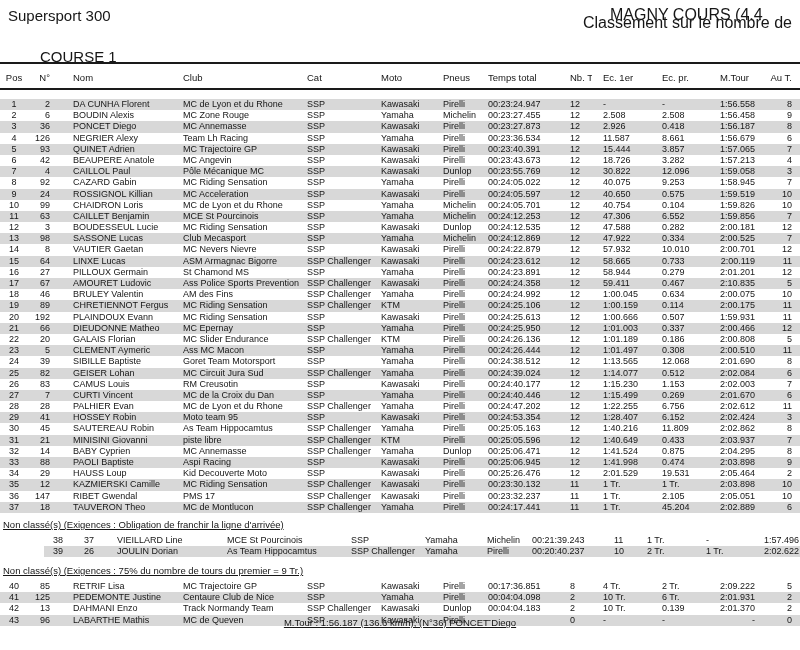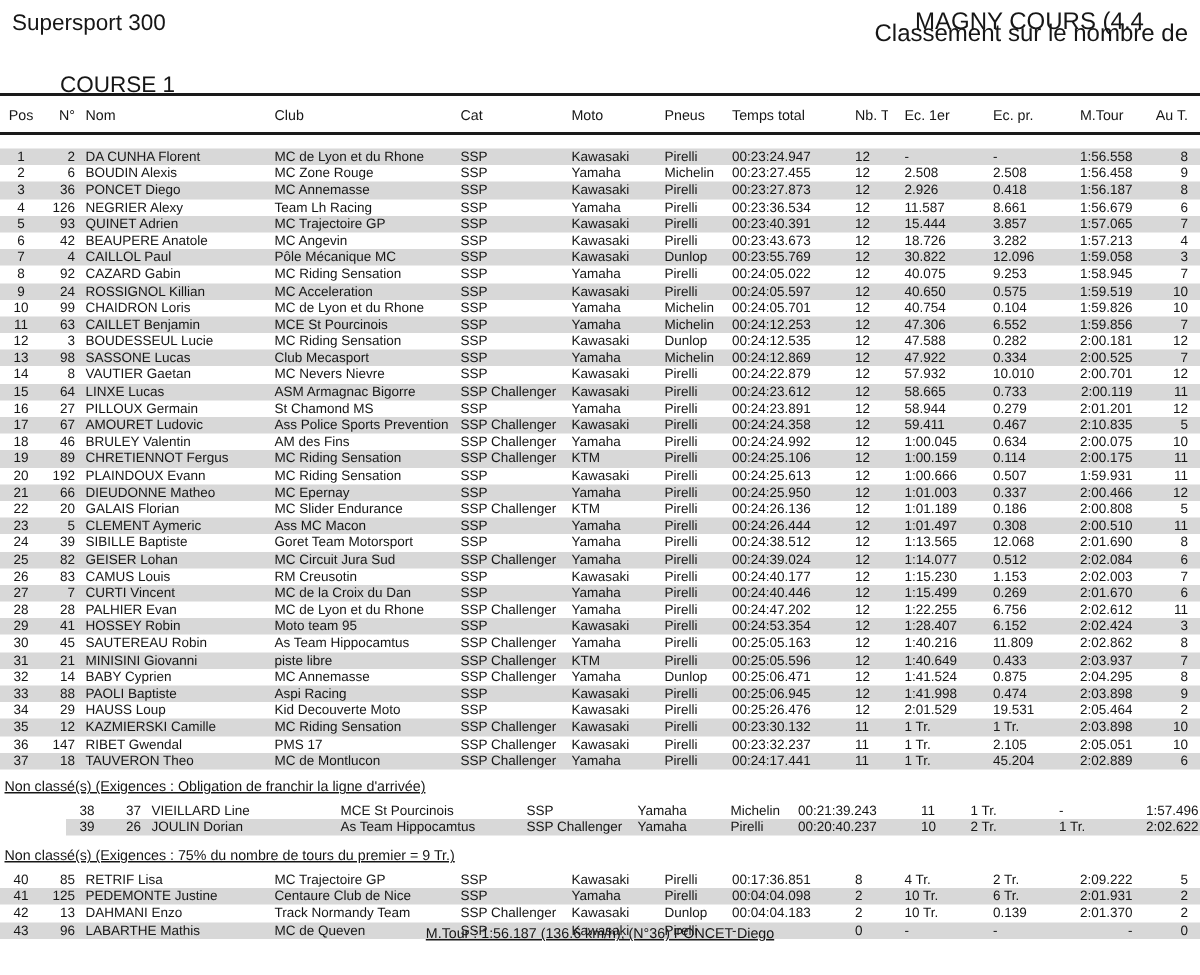--- a/index.html
+++ b/index.html
@@ -30,21 +30,21 @@
   #main-rows { top:99px; }
   #nc1-rows  { top:535px;padding-left:44px; }
   #nc2-rows  { top:581px; }
 
   .row { height:11.2px; font-size:9px; color:#161616; }
   .row.odd { background:#d8d8d8; }
   .cell { white-space:nowrap; overflow:hidden; line-height:11.2px; }
 
   .c-pos   { text-align:center; }
   .c-num   { text-align:right; }
-  .c-nom   { padding-left:7px; }
+  .c-nom   { padding-left:7px;margin-left:16px; }
   .c-club, .c-cat, .c-moto, .c-pneus, .c-temps, .c-ecp { padding-left:2px; }
   .c-ec1   { padding-left:11px; }
   .c-nbt   { text-align:left; }
   .c-mtour { text-align:right; }
   .c-aut   { text-align:right; }
   #header-row .c-mtour { text-align:center; padding-left:6px; }
 
   .section-title {
     position:absolute; left:3px; font-size:9.5px; color:#161616;
     text-decoration:underline; white-space:nowrap;

